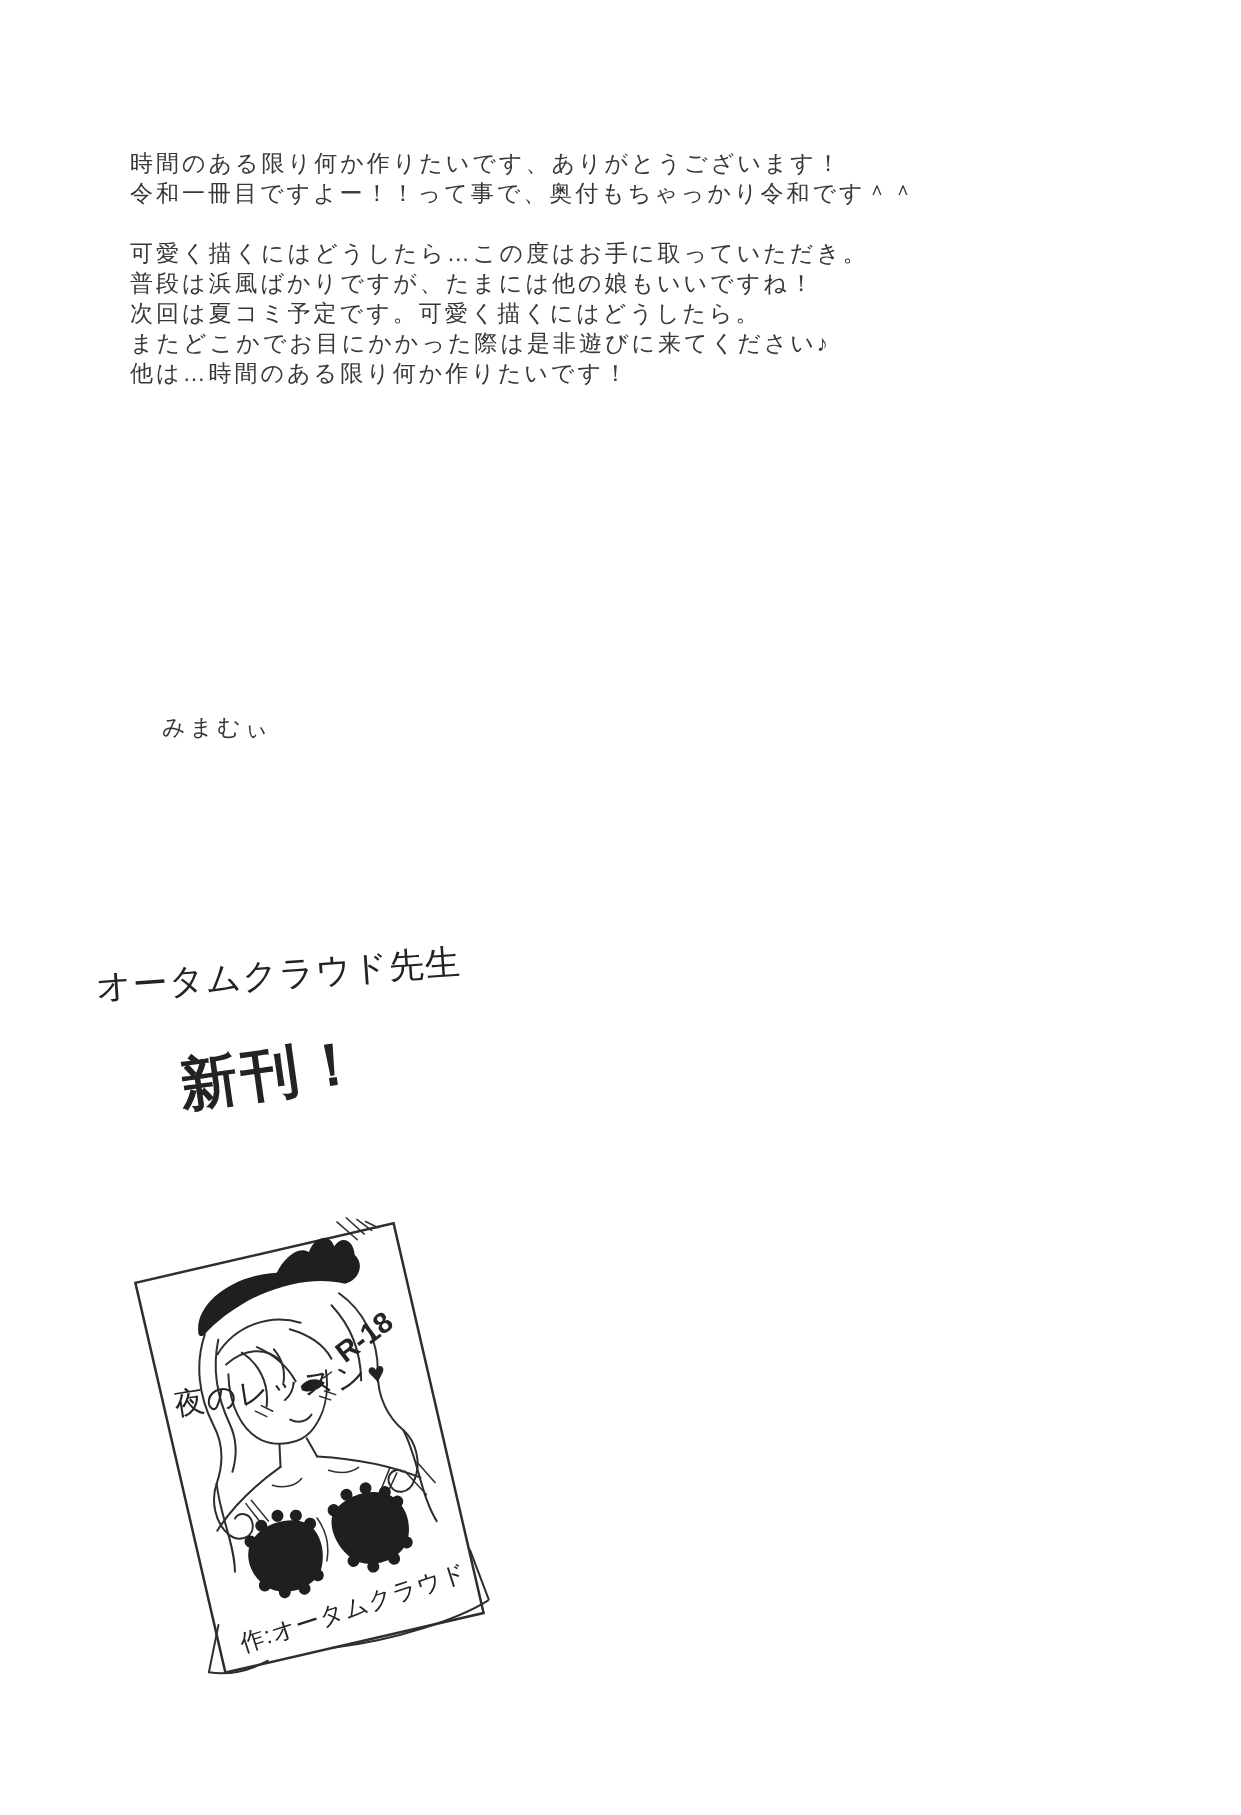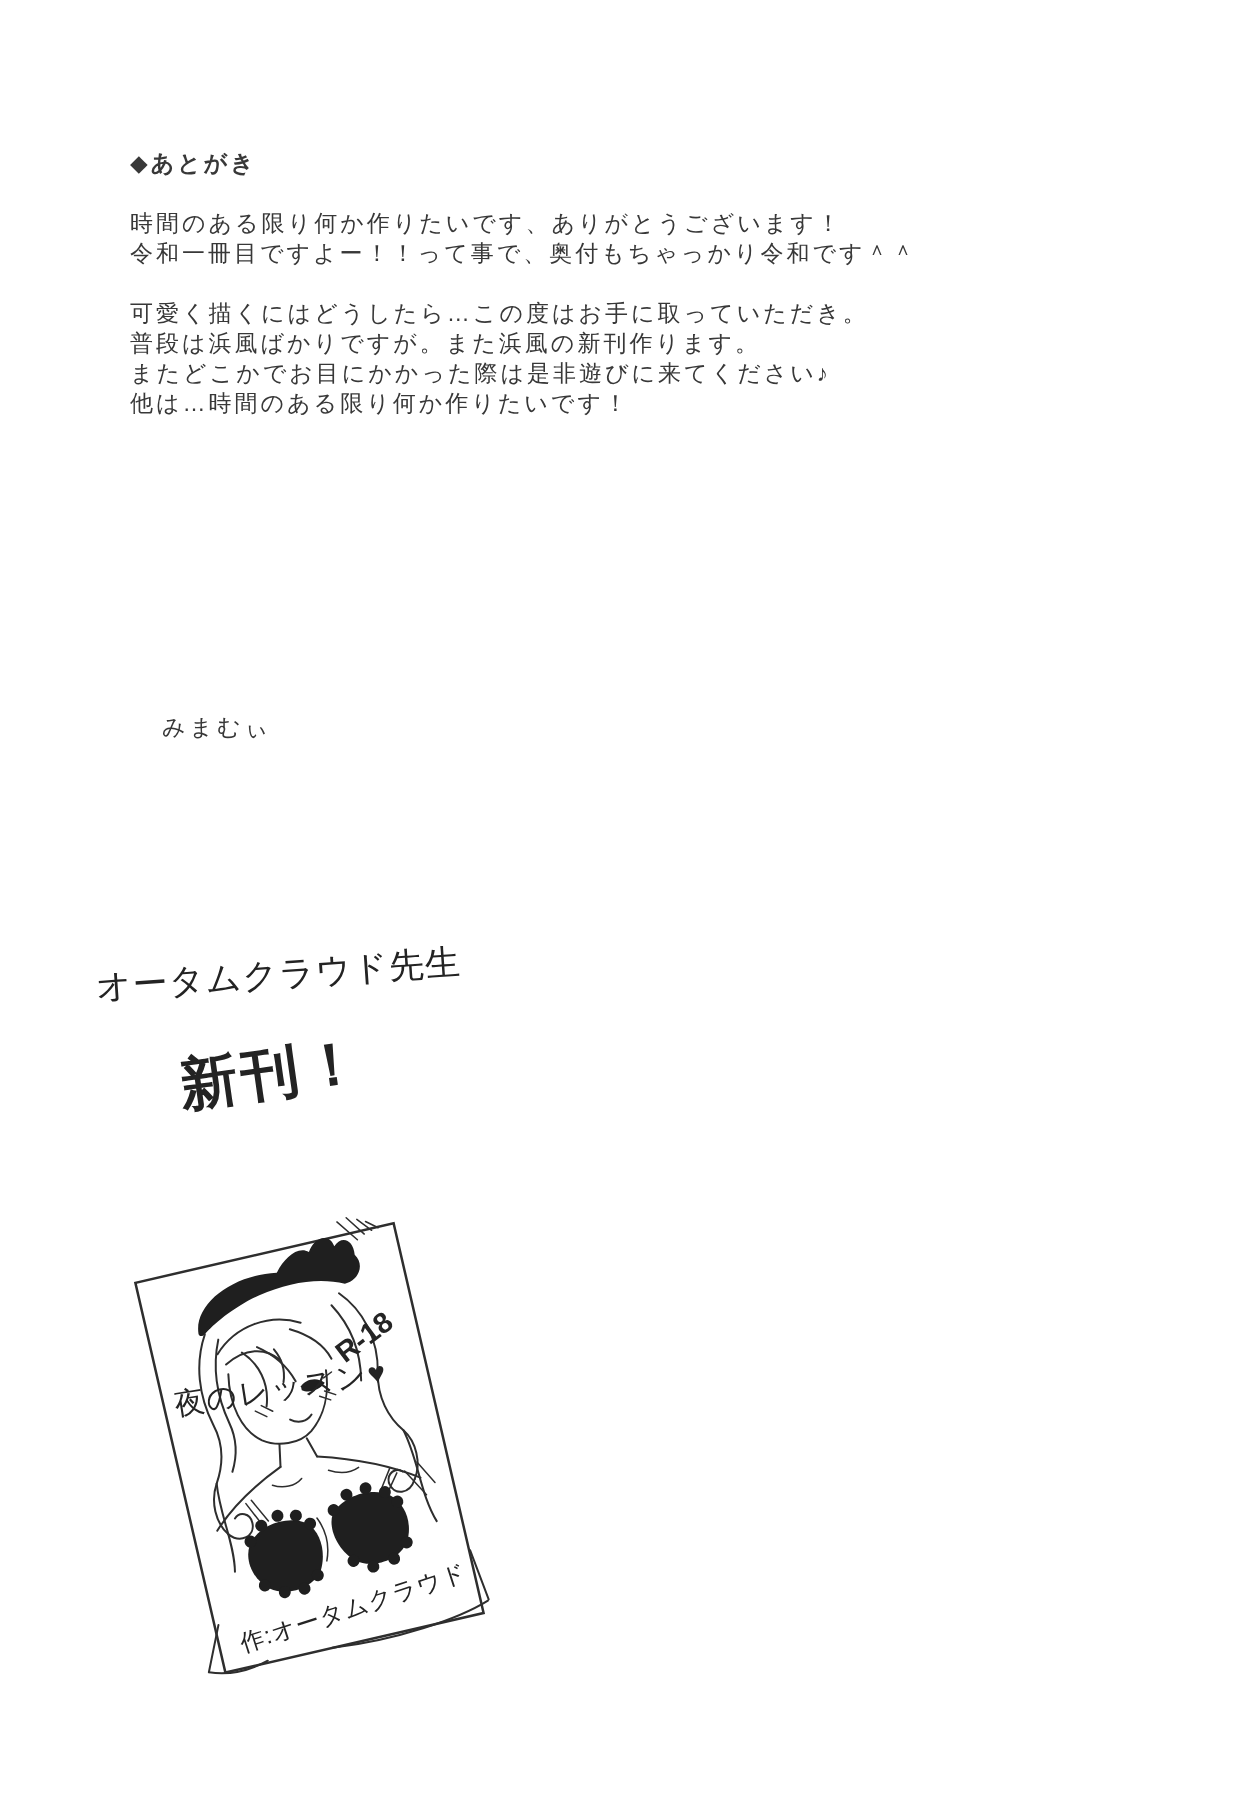--- a/index.html
+++ b/index.html
@@ -41,28 +41,28 @@
   .cover-art{position:absolute;left:82px;top:1108px;}
   svg .ink{stroke:#2e2e2e;stroke-width:2;fill:none;stroke-linecap:round;}
   svg .thin{stroke:#2e2e2e;stroke-width:1.5;fill:none;stroke-linecap:round;}
   svg .dark{fill:#1f1f1f;stroke:none;}
   svg text{fill:#242424;}
 </style>
 </head>
 <body>
 
 <div class="afterword">
-  <div class="block af-title line">◆あとがき</div>
   <div class="block">
     <div class="line">時間のある限り何か作りたいです、ありがとうございます！</div>
     <div class="line">令和一冊目ですよー！！って事で、奥付もちゃっかり令和です＾＾</div>
   </div>
   <div class="block">
     <div class="line">可愛く描くにはどうしたら…この度はお手に取っていただき。</div>
-    <div class="line">普段は浜風ばかりですが。また浜風の新刊作ります。</div>
+    <div class="line">普段は浜風ばかりですが、たまには他の娘もいいですね！</div>
+    <div class="line">次回は夏コミ予定です。可愛く描くにはどうしたら。</div>
     <div class="line">またどこかでお目にかかった際は是非遊びに来てください♪</div>
     <div class="line">他は…時間のある限り何か作りたいです！</div>
   </div>
 </div>
 <div class="signature">みまむぃ</div>
 
 <div class="hand hand-artist">オータムクラウド先生</div>
 <div class="hand hand-shinkan">新刊！</div>
 
 <svg class="cover-art" width="430" height="640" viewBox="0 0 430 640" xmlns="http://www.w3.org/2000/svg">

